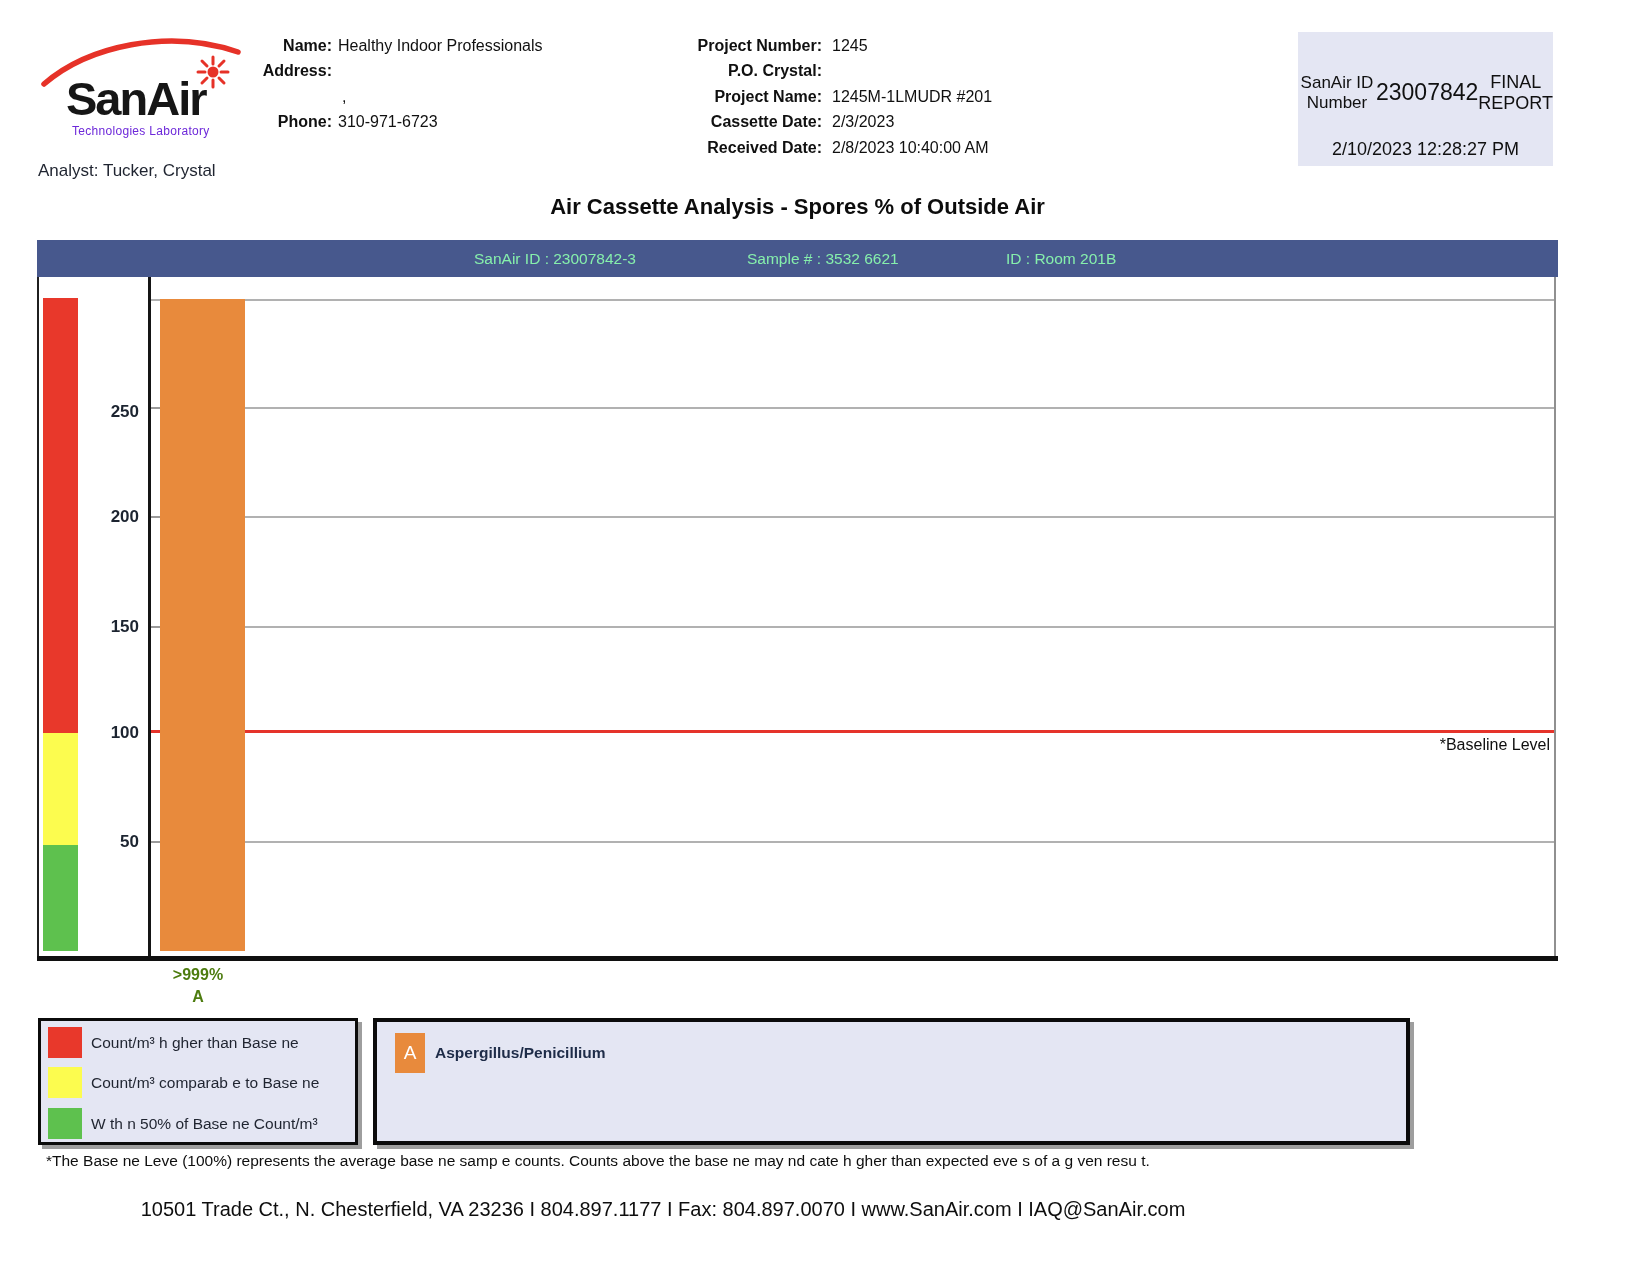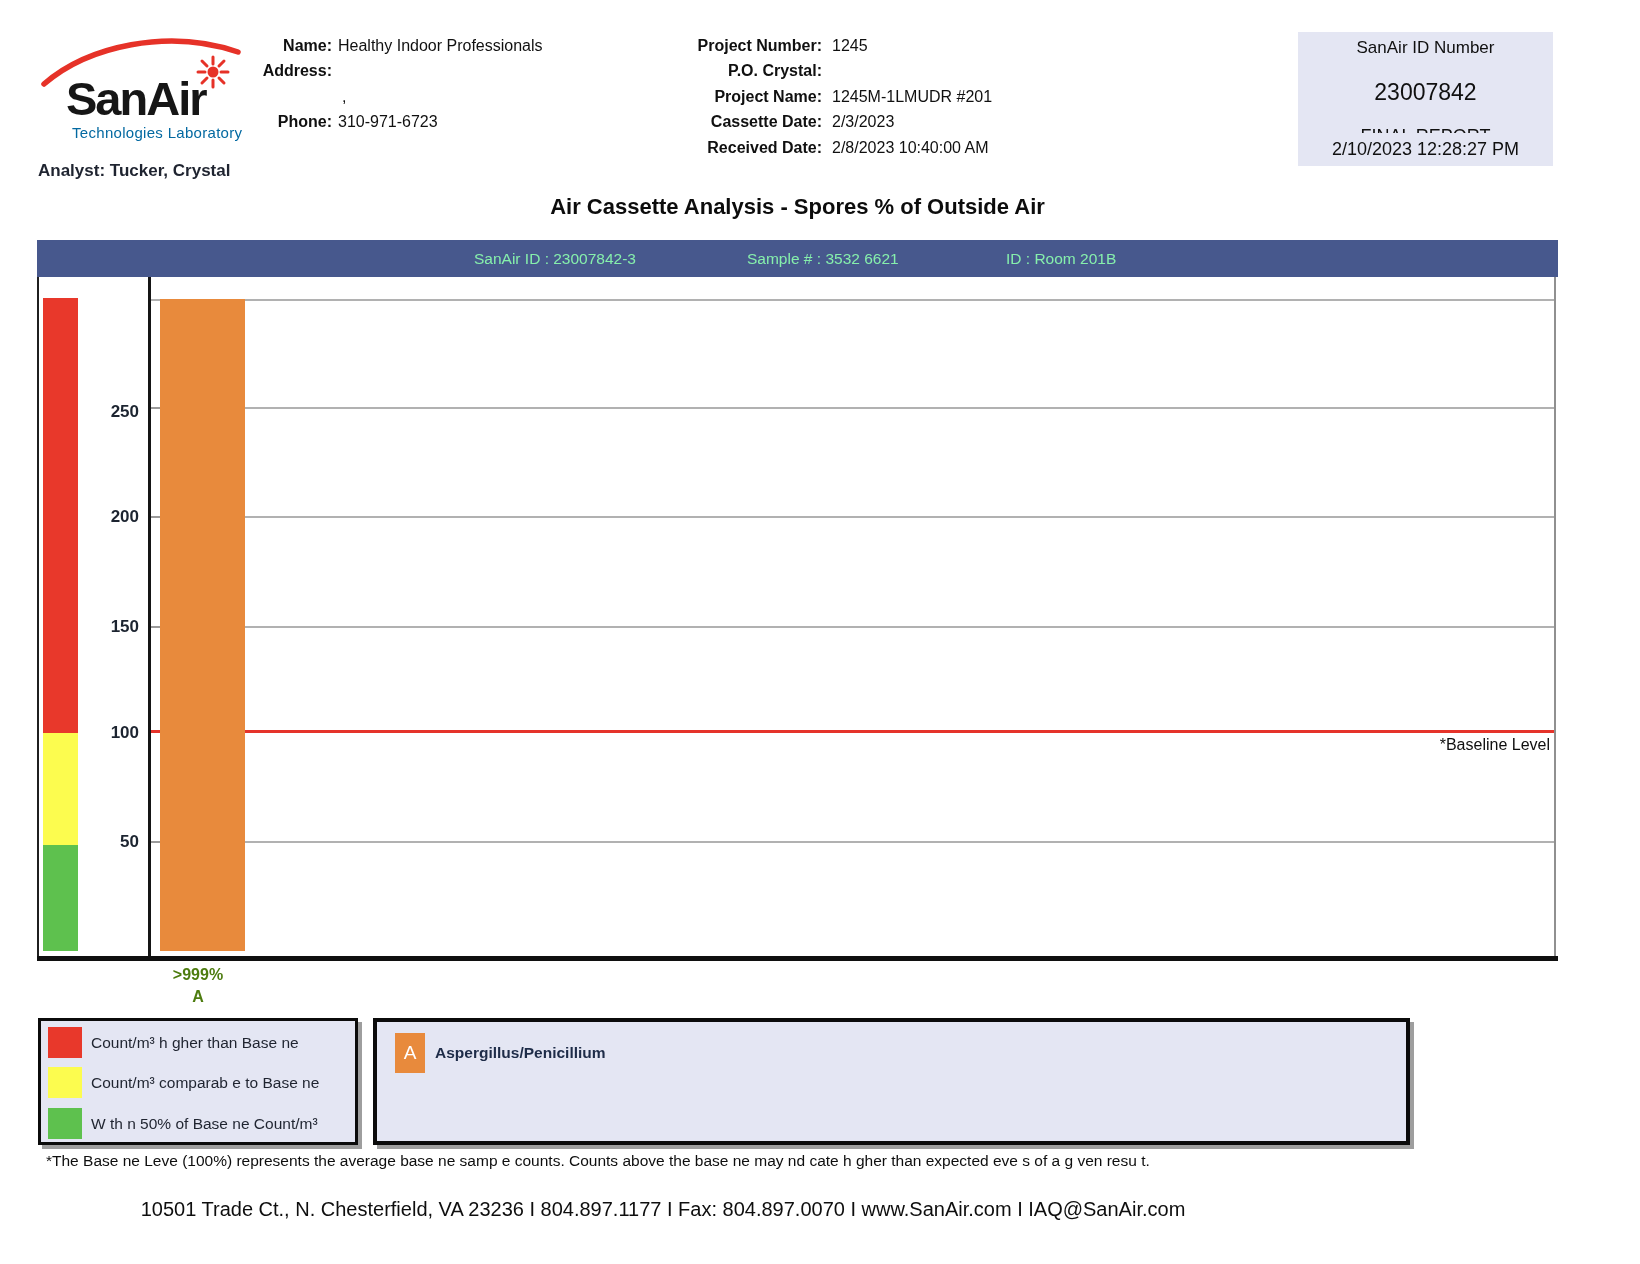--- a/index.html
+++ b/index.html
@@ -4,33 +4,33 @@
 <style>
   * { margin:0; padding:0; box-sizing:border-box; }
   html,body { background:#ffffff; }
   body { font-family:"Liberation Sans", sans-serif; color:#111; }
   .page { position:relative; width:1640px; height:1264px; background:#fff; overflow:hidden; }
   .abs { position:absolute; }
 
   
   .logo-brand { position:absolute; left:66px; top:74px; font-size:47px; font-weight:700;
                 letter-spacing:-2px; color:#161616; line-height:50px; }
-  .logo-tag   { position:absolute; left:72px; top:124px; font-size:15px; color:#0369a1; letter-spacing:.3px; }
-  .analyst    { position:absolute; left:38px; top:161px; font-size:17px; color:#1f2430;font-weight:bold; }
+  .logo-tag   { position:absolute; left:72px; top:124px; font-size:12px; color:#6d28d9; letter-spacing:.3px; }
+  .analyst    { position:absolute; left:38px; top:161px; font-size:17px; color:#1f2430; }
 
   .info-row { position:absolute; height:20px; font-size:16px; }
   .info-lbl { position:absolute; text-align:right; font-weight:700; color:#101010; }
   .info-val { position:absolute; color:#101010; white-space:nowrap; }
   .client .info-lbl { left:150px; width:182px; }
   .client .info-val { left:338px; }
   .project .info-lbl { left:620px; width:202px; }
   .project .info-val { left:832px; }
 
   .report-box { position:absolute; left:1298px; top:32px; width:255px; height:122px;
-                background:#e4e6f3; display:flex; flex-direction:column; align-items:center;
+                background:#e4e6f3; display:flex; flex-direction:row; align-items:center;
                 justify-content:space-between; padding:6px 0 7px 0; text-align:center; }
   .rb-title { font-size:17px; color:#101010; }
   .rb-id    { font-size:23px; color:#101010; }
   .rb-status{ font-size:18px; color:#101010; }
   .date-box { position:absolute; left:1298px; top:133px; width:255px; height:33px;
               background:#e4e6f3; display:flex; align-items:center; justify-content:center;
               font-size:18px; color:#101010; }
 
   
   .chart-title { position:absolute; left:37px; top:194px; width:1521px; text-align:center;

